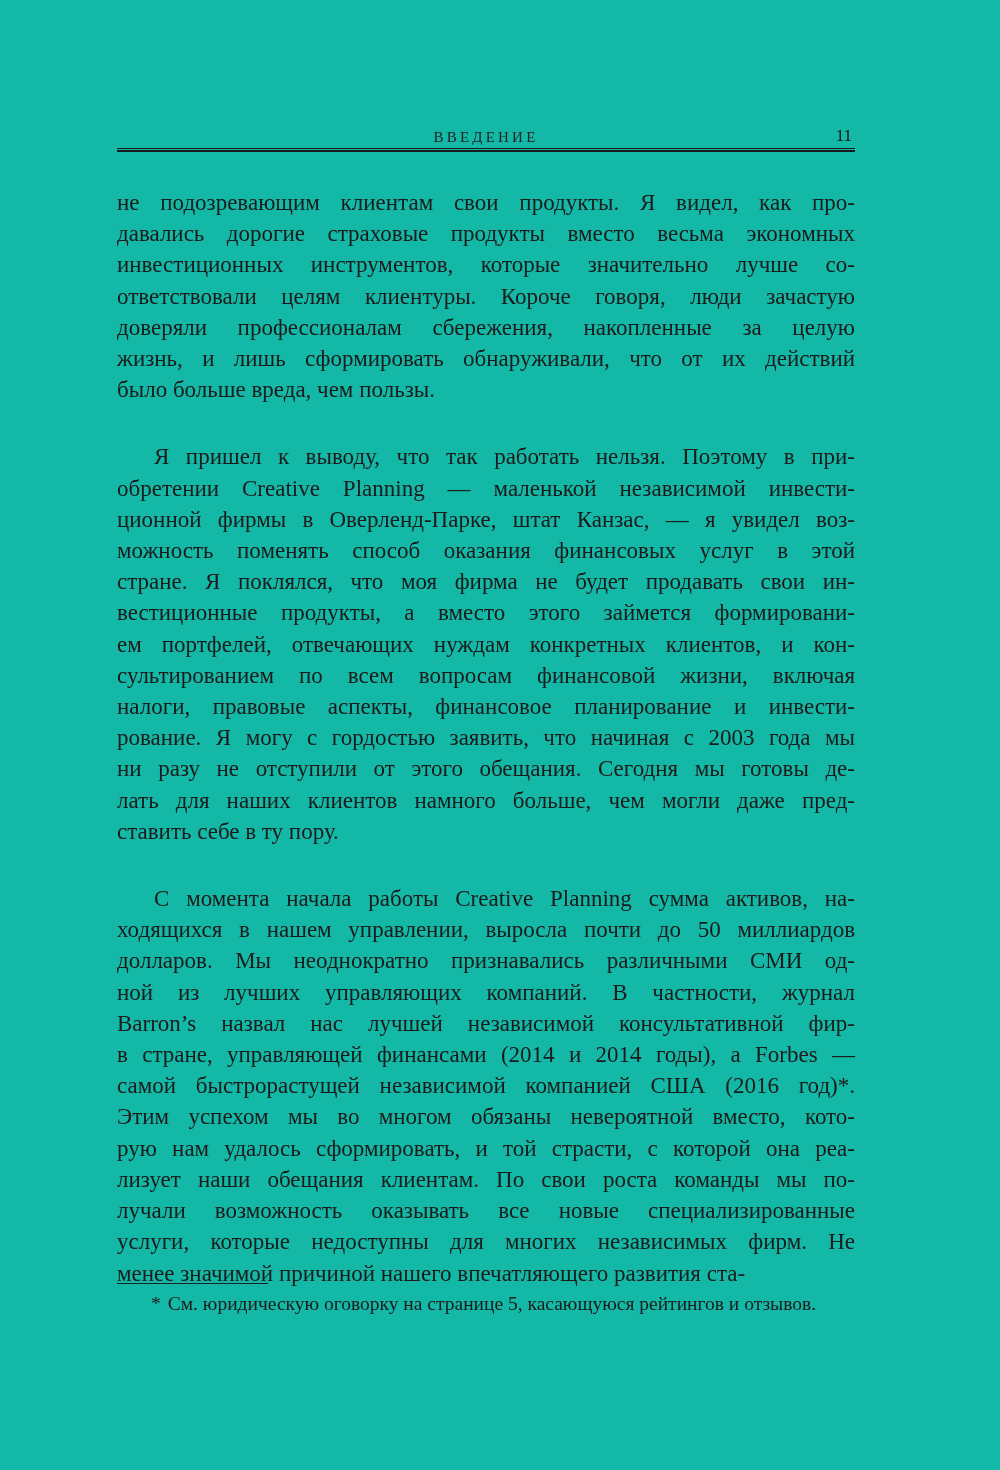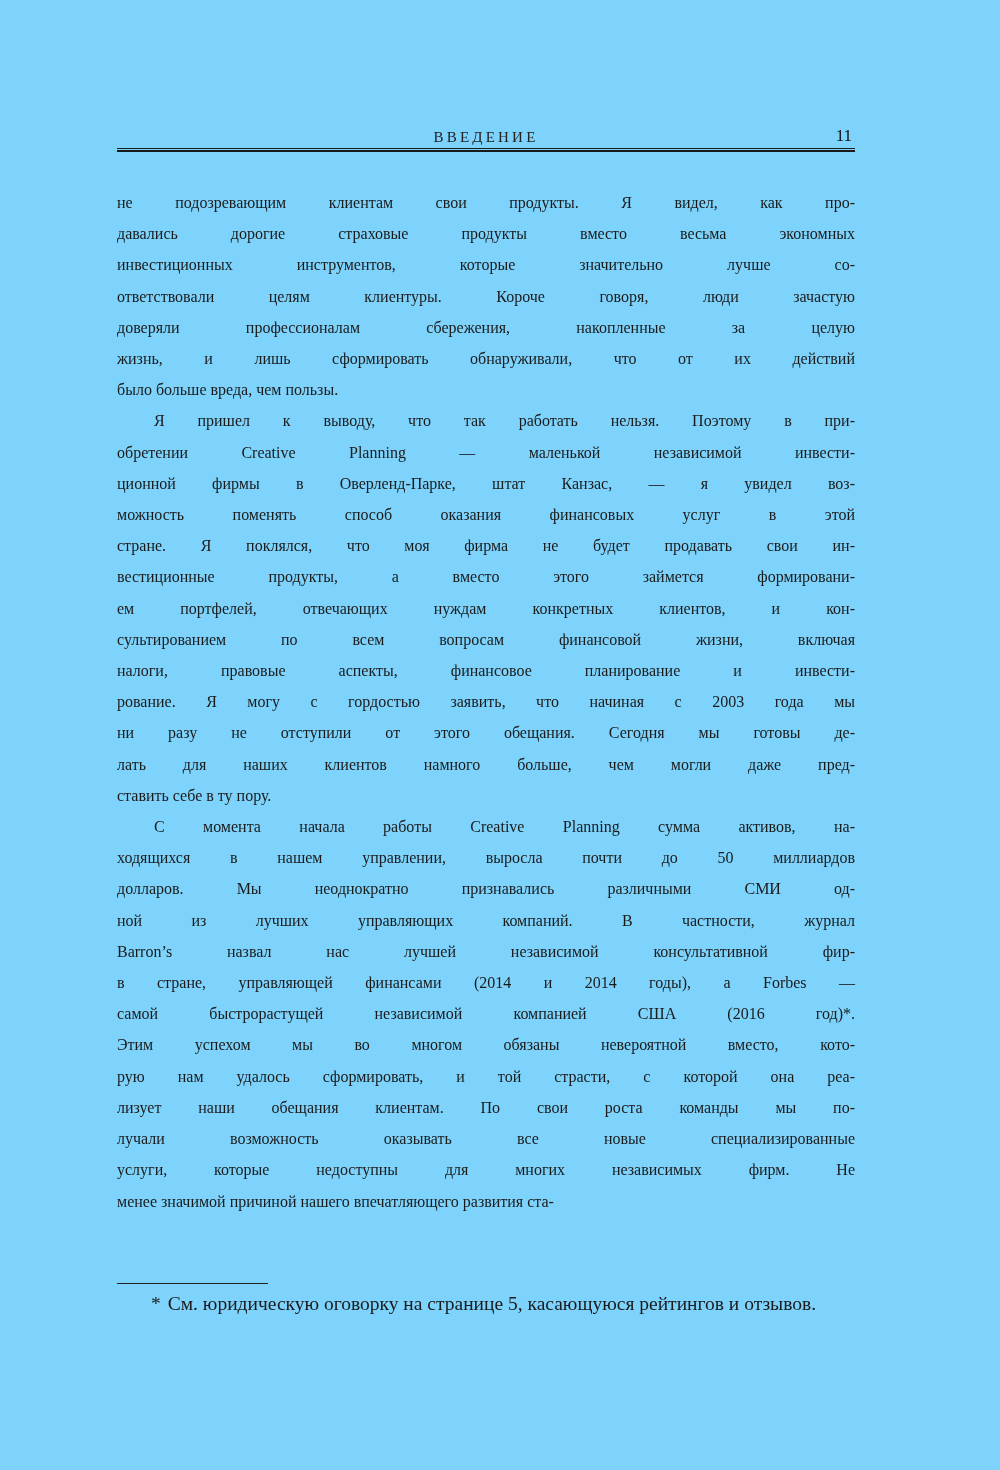--- a/index.html
+++ b/index.html
@@ -1,21 +1,21 @@
 <!DOCTYPE html>
 <html><head>
 <meta charset="utf-8">
 <style>
   * { margin: 0; padding: 0; box-sizing: content-box; }
   html, body { background: #e8e8e8; }
   .page {
     position: relative;
     width: 1000px;
     height: 1470px;
-    background: #7dd3fc;
+    background: #14b8a6;
     font-family: "Liberation Serif", "DejaVu Serif", serif;
     color: #1c1c1c;
     overflow: hidden;
     margin: 0 auto;
   }
   .running-head {
     position: absolute;
     top: 128px;
     left: 117px;
     width: 738px;
@@ -43,32 +43,32 @@
     width: 738px;
     height: 1px;
     border-top: 1px solid #1a1a1a;
     border-bottom: 2px solid #1a1a1a;
   }
   .body-text {
     position: absolute;
     top: 187px;
     left: 117px;
     width: 738px;
-    font-size: 16px;
+    font-size: 23px;
     line-height: 31.2px;
     color: #1b1b1b;
   }
   .paragraph { text-align: justify; }
   .line {
     text-align: justify;
     text-align-last: justify;
     white-space: nowrap;
   }
   .line.last { text-align-last: left; }
-  .line.indent { text-indent: 37px; }
+  .line.indent { text-indent: 37px; margin-top: 36px; }
   .footnote-rule {
     position: absolute;
     top: 1283px;
     left: 117px;
     width: 151px;
     border-top: 1.5px solid #222222;
   }
   .footnote {
     position: absolute;
     top: 1291px;

